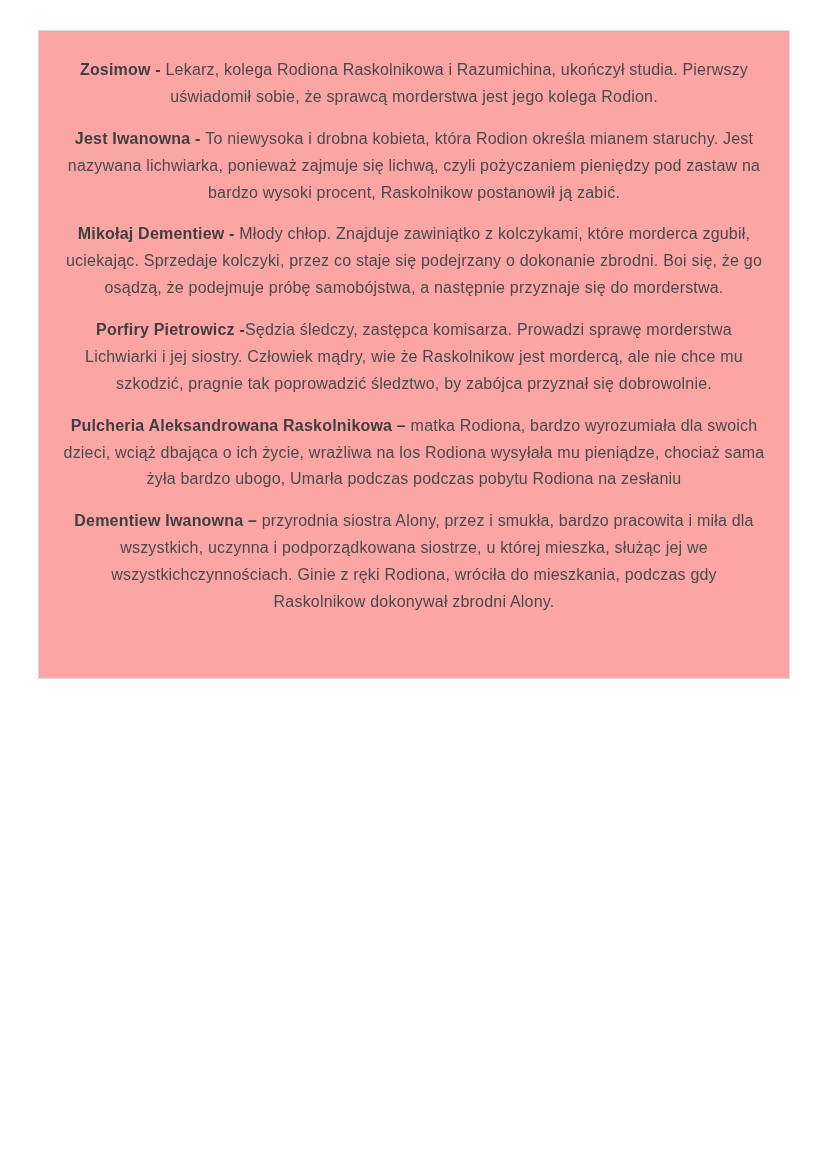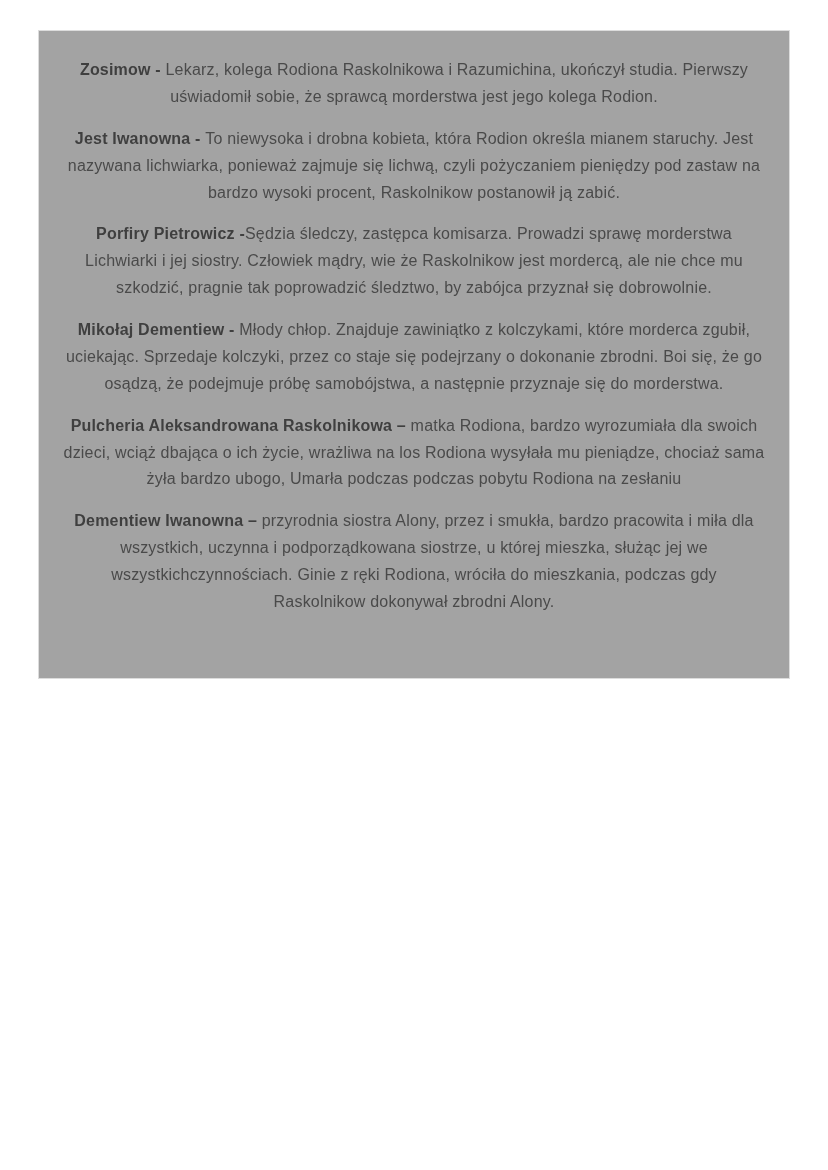--- a/index.html
+++ b/index.html
@@ -12,21 +12,21 @@
     min-height: 1170px;
     font-family: "Liberation Sans", "DejaVu Sans", sans-serif;
     -webkit-font-smoothing: antialiased;
   }
   .sheet {
     box-sizing: border-box;
     width: 752px;
     margin: 30px auto 0 auto;
     border: 1px solid #dcdcdc;
     padding: 26px 24px 62px 24px;
-    background: #a3a3a3;
+    background: #fca5a5;
   }
   .entry {
     margin: 0 0 15px 0;
     text-align: center;
     font-size: 16px;
     line-height: 1.68;
     color: #4a4a4a;
     letter-spacing: 0.2px;
   }
   .entry:last-child {
@@ -50,25 +50,25 @@
     <strong class="name">Zosimow</strong><span class="sep"> - </span><span class="desc">Lekarz, kolega Rodiona Raskolnikowa i Razumichina, ukończył studia. Pierwszy uświadomił sobie, że sprawcą morderstwa jest jego kolega Rodion.</span>
   </p>
 
 
 
   <p class="entry">
     <strong class="name">Jest Iwanowna</strong><span class="sep"> - </span><span class="desc">To niewysoka i drobna kobieta, która Rodion określa mianem staruchy. Jest nazywana lichwiarka, ponieważ zajmuje się lichwą, czyli pożyczaniem pieniędzy pod zastaw na bardzo wysoki procent, Raskolnikow postanowił ją zabić.</span>
   </p>
 
   <p class="entry">
-    <strong class="name">Porfiry Pietrowicz</strong><span class="sep"> -</span><span class="desc">Sędzia śledczy, zastępca komisarza. Prowadzi sprawę morderstwa Lichwiarki i jej siostry. Człowiek mądry, wie że Raskolnikow jest mordercą, ale nie chce mu szkodzić, pragnie tak poprowadzić śledztwo, by zabójca przyznał się dobrowolnie.</span>
+    <strong class="name">Mikołaj Dementiew</strong><span class="sep"> - </span><span class="desc">Młody chłop. Znajduje zawiniątko z kolczykami, które morderca zgubił, uciekając. Sprzedaje kolczyki, przez co staje się podejrzany o dokonanie zbrodni. Boi się, że go osądzą, że podejmuje próbę samobójstwa, a następnie przyznaje się do morderstwa.</span>
   </p>
 
   <p class="entry">
-    <strong class="name">Mikołaj Dementiew</strong><span class="sep"> - </span><span class="desc">Młody chłop. Znajduje zawiniątko z kolczykami, które morderca zgubił, uciekając. Sprzedaje kolczyki, przez co staje się podejrzany o dokonanie zbrodni. Boi się, że go osądzą, że podejmuje próbę samobójstwa, a następnie przyznaje się do morderstwa.</span>
+    <strong class="name">Porfiry Pietrowicz</strong><span class="sep"> -</span><span class="desc">Sędzia śledczy, zastępca komisarza. Prowadzi sprawę morderstwa Lichwiarki i jej siostry. Człowiek mądry, wie że Raskolnikow jest mordercą, ale nie chce mu szkodzić, pragnie tak poprowadzić śledztwo, by zabójca przyznał się dobrowolnie.</span>
   </p>
 
   <p class="entry">
     <strong class="name">Pulcheria Aleksandrowana Raskolnikowa</strong><span class="sep"> – </span><span class="desc">matka Rodiona, bardzo wyrozumiała dla swoich dzieci, wciąż dbająca o ich życie, wrażliwa na los Rodiona wysyłała mu pieniądze, chociaż sama żyła bardzo ubogo, Umarła podczas podczas pobytu Rodiona na zesłaniu</span>
   </p>
 
   <p class="entry">
     <strong class="name">Dementiew Iwanowna</strong><span class="sep"> – </span><span class="desc">przyrodnia siostra Alony, przez i smukła, bardzo pracowita i miła dla wszystkich, uczynna i podporządkowana siostrze, u której mieszka, służąc jej we wszystkichczynnościach. Ginie z ręki Rodiona, wróciła do mieszkania, podczas gdy Raskolnikow dokonywał zbrodni Alony.</span>
   </p>
 

